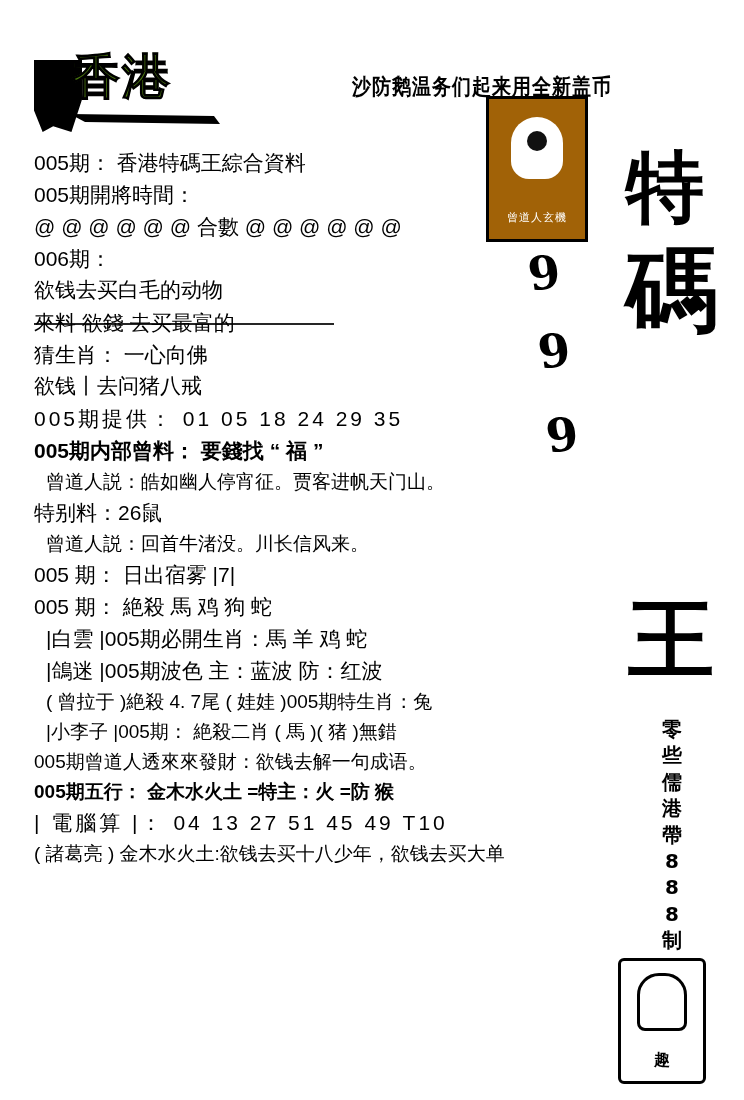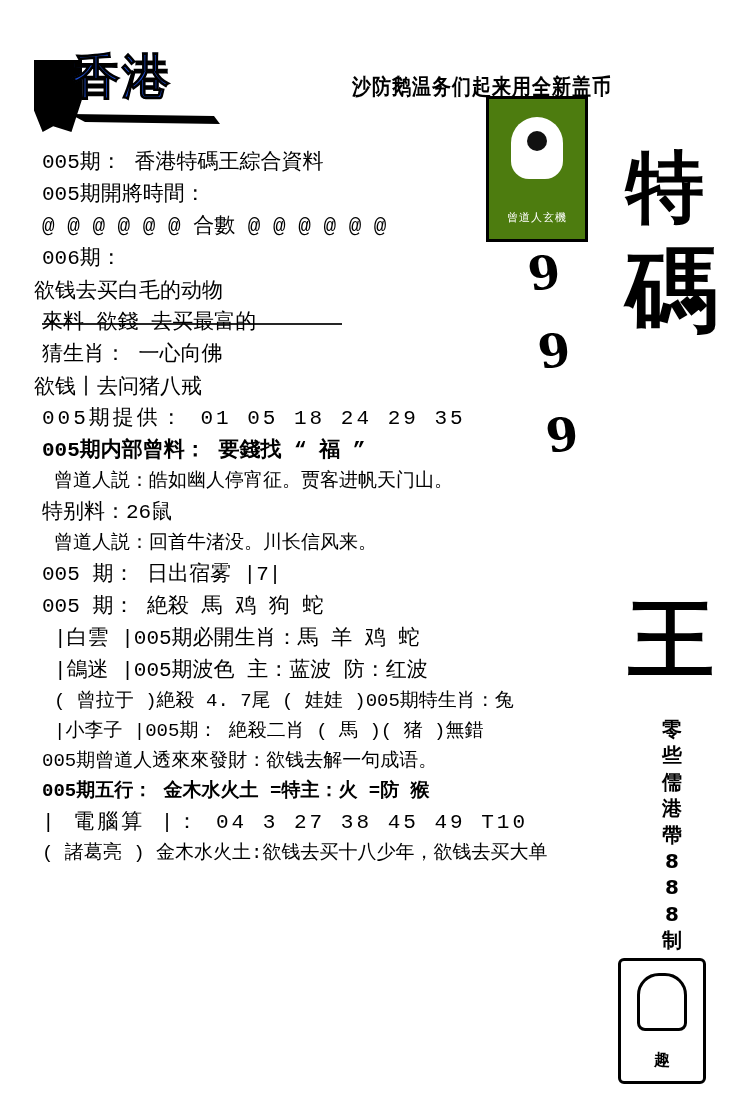--- a/index.html
+++ b/index.html
@@ -42,21 +42,21 @@
     clip-path: polygon(0 0, 100% 0, 100% 55%, 78% 100%, 40% 92%, 18% 100%, 0 70%);
   }
   .logo-text {
     position: absolute;
     left: 38px; top: 0px;
     font-family: "DejaVu Sans", sans-serif;
     font-size: 48px;
     font-weight: bold;
     letter-spacing: 2px;
     line-height: 1;
-    color: #1d4ed8;
+    color: #4d7c0f;
     -webkit-text-stroke: 1px #000;
   }
   .logo-underline {
     position: absolute;
     left: 36px; top: 62px;
     width: 150px; height: 10px;
     background: #000;
     clip-path: polygon(0 0, 96% 20%, 100% 100%, 10% 80%);
   }
   .header-banner {
@@ -74,21 +74,21 @@
   
   .right-art {
     position: absolute;
     right: 8px; top: 96px;
     width: 260px; height: 980px;
   }
   .seal-box {
     position: absolute;
     left: 10px; top: 0px;
     width: 96px; height: 140px;
-    background: #4d7c0f;
+    background: #a16207;
     border: 3px solid #000;
   }
   .seal-inner {
     position: absolute;
     left: 50%; top: 18px;
     transform: translateX(-50%);
     width: 52px; height: 62px;
     border-radius: 26px 26px 18px 18px;
     background: #fff;
   }
@@ -183,21 +183,21 @@
     left: 34px; top: 152px;
     width: 560px;
   }
   .line {
     font-size: 21px;
     line-height: 1.0;
     margin-bottom: 11px;
     white-space: nowrap;
     font-family: "DejaVu Sans", sans-serif;
   }
-  .line.serif { font-family: Liberation Mono, monospace; margin-left: 8px; }
+  .line.serif { font-family: Liberation Sans, sans-serif; }
   .line.bold  { font-weight: bold; }
   .line.indent { padding-left: 12px; }
   .line.small { font-size: 19px; }
   .line.strike-ish { position: relative; }
   .line.strike-ish:after {
     content: "";
     position: absolute;
     left: 0; top: 52%;
     width: 300px; height: 2px;
     background: #000;
@@ -266,17 +266,17 @@
     <div class="line serif">特别料：26鼠</div>
     <div class="line serif indent small">曾道人説：回首牛渚没。川长信风来。</div>
     <div class="line serif">005 期：  日出宿雾 |7|</div>
     <div class="line serif">005 期： 絶殺 馬 鸡 狗 蛇</div>
     <div class="line serif indent">|白雲 |005期必開生肖：馬 羊 鸡 蛇</div>
     <div class="line serif indent">|鴿迷 |005期波色 主：蓝波 防：红波</div>
     <div class="line serif indent small">( 曾拉于 )絶殺 4.  7尾 ( 娃娃 )005期特生肖：兔</div>
     <div class="line serif indent small">|小李子 |005期： 絶殺二肖 ( 馬 )( 猪 )無錯</div>
     <div class="line serif small">005期曾道人透來來發財：欲钱去解一句成语。</div>
     <div class="line serif bold small">005期五行： 金木水火土 =特主：火 =防 猴</div>
-    <div class="line serif nums">| 電腦算 |： 04 3 27 38 45 49 T10</div>
+    <div class="line serif nums">| 電腦算 |： 04 13 27 51 45 49 T10</div>
     <div class="line serif small">( 諸葛亮 ) 金木水火土:欲钱去买十八少年，欲钱去买大单</div>
   </div>
 
 </div>
 
 </body></html>

